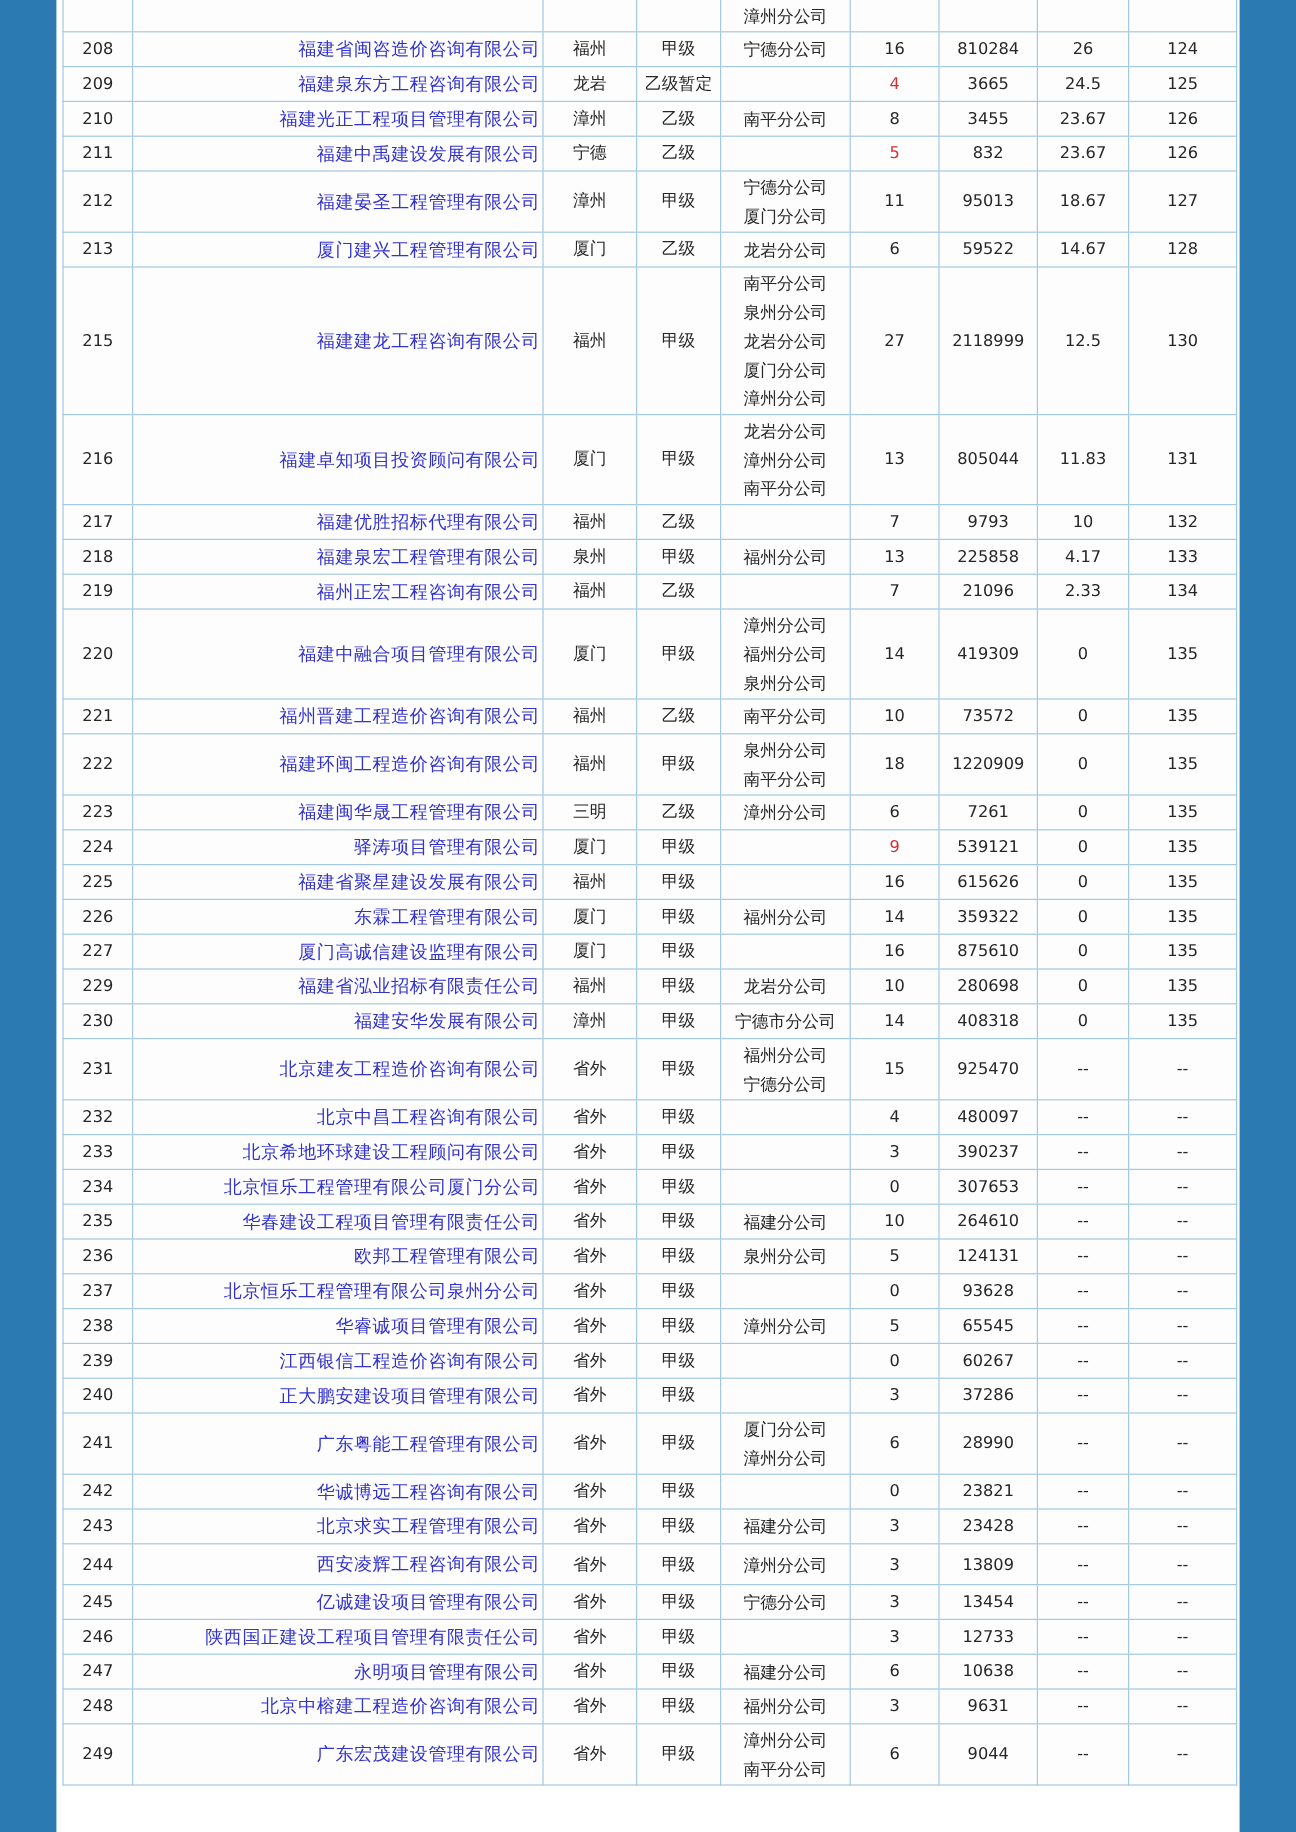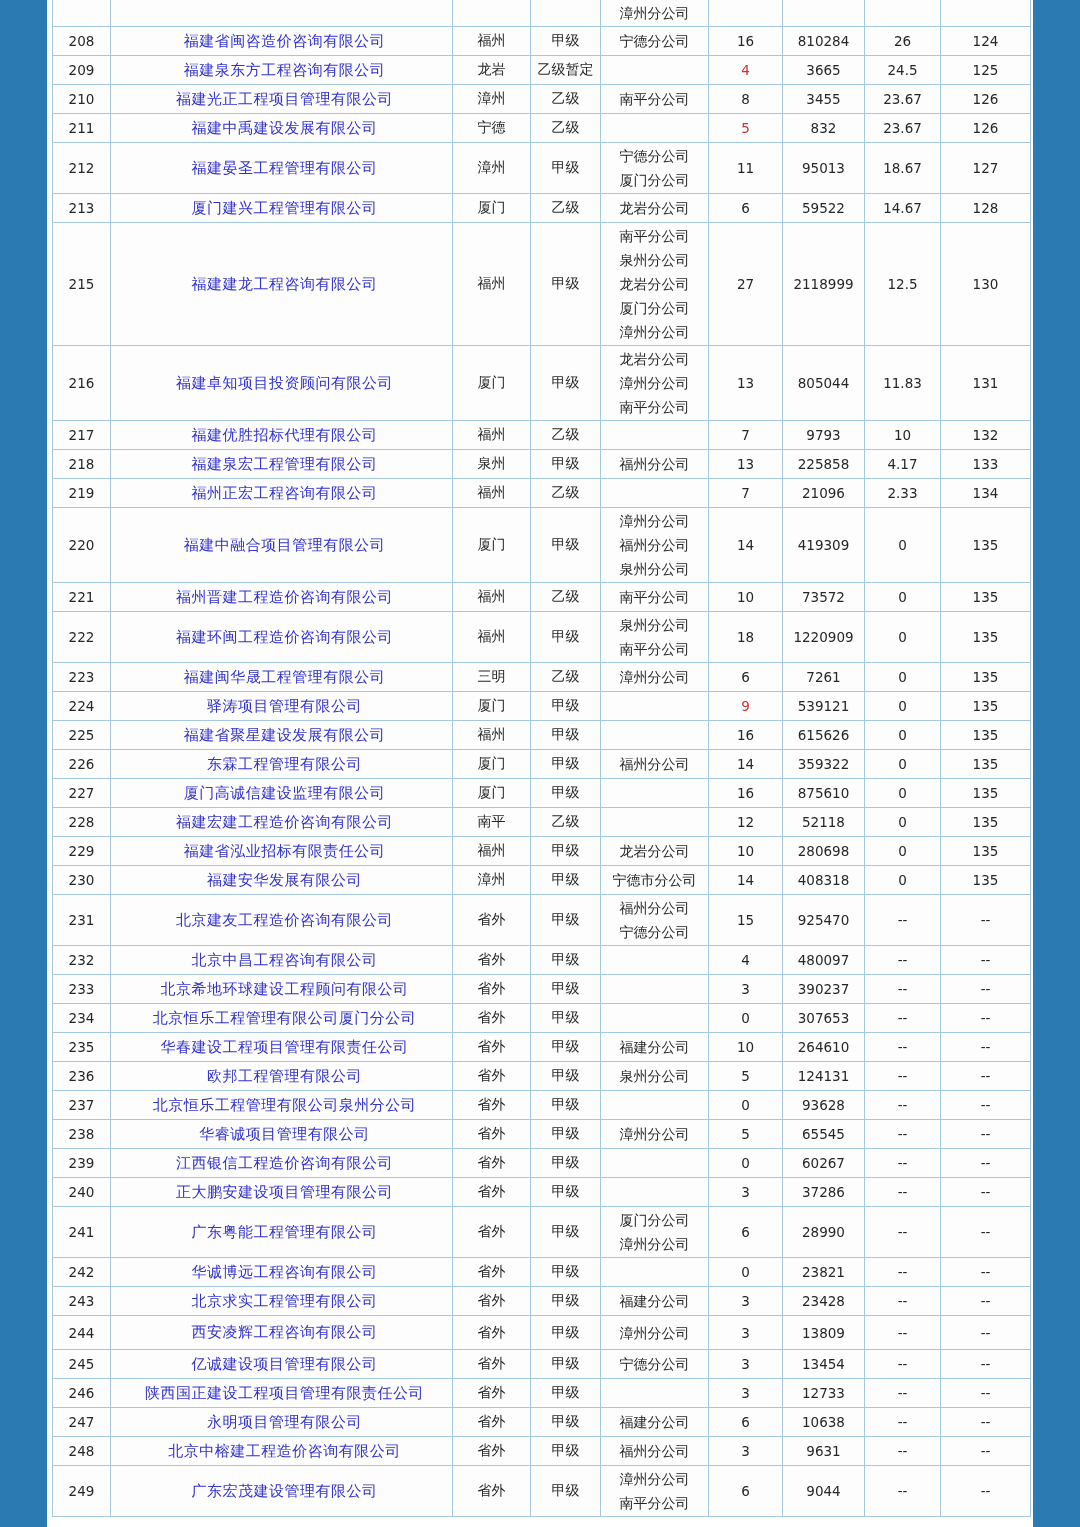--- a/index.html
+++ b/index.html
@@ -21,21 +21,21 @@
   .side-band{position:absolute;top:0;height:1527px;width:47px;background:var(--band);}
   .side-band.left{left:0;}
   .side-band.right{left:1033px;}
   .table-wrap{position:absolute;left:52px;top:0;width:978px;}
   table{border-collapse:collapse;table-layout:fixed;width:978px;background:var(--cellbg);}
   td{
     border:1px solid var(--border);
     font-size:14px;text-align:center;vertical-align:middle;
     padding:1px 2px;overflow:hidden;color:var(--text);
   }
-  td.c-company{text-align:center;padding-left:8px;margin-left:48px;}
+  td.c-company{text-align:right;padding-left:8px;margin-left:48px;}
   .company-link{color:var(--company);font-size:15px;letter-spacing:0.5px;cursor:pointer;}
   td.c-branch div{line-height:24px;}
   td.c-count.red{color:var(--red);}
   td.c-amount,td.c-rate,td.c-order,td.c-count,td.c-rank{font-family:"DejaVu Sans",sans-serif;font-size:13.5px;}
   tr.partial-top td{border-top:none;}
 </style>
 </head>
 <body>
 
 <div class="side-band left"></div>
@@ -305,31 +305,20 @@
           <td class="c-company"><span class="company-link">厦门高诚信建设监理有限公司</span></td>
           <td class="c-city">厦门</td>
           <td class="c-grade">甲级</td>
           <td class="c-branch"></td>
           <td class="c-count">16</td>
           <td class="c-amount">875610</td>
           <td class="c-rate">0</td>
           <td class="c-order">135</td>
         </tr>
         <tr style="height: 29px;">
-          <td class="c-rank">228</td>
-          <td class="c-company"><span class="company-link">福建宏建工程造价咨询有限公司</span></td>
-          <td class="c-city">南平</td>
-          <td class="c-grade">乙级</td>
-          <td class="c-branch"></td>
-          <td class="c-count">12</td>
-          <td class="c-amount">52118</td>
-          <td class="c-rate">0</td>
-          <td class="c-order">135</td>
-        </tr>
-        <tr style="height: 29px;">
           <td class="c-rank">229</td>
           <td class="c-company"><span class="company-link">福建省泓业招标有限责任公司</span></td>
           <td class="c-city">福州</td>
           <td class="c-grade">甲级</td>
           <td class="c-branch">
             <div>龙岩分公司</div>
           </td>
           <td class="c-count">10</td>
           <td class="c-amount">280698</td>
           <td class="c-rate">0</td>

